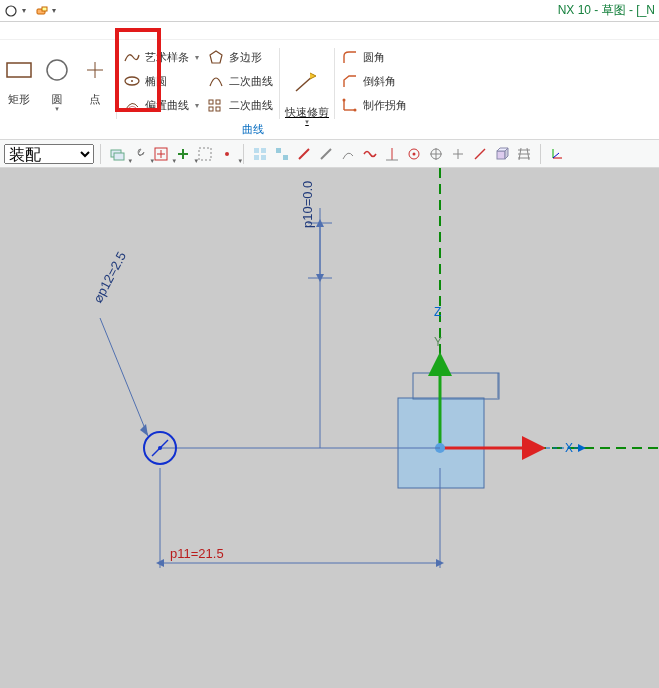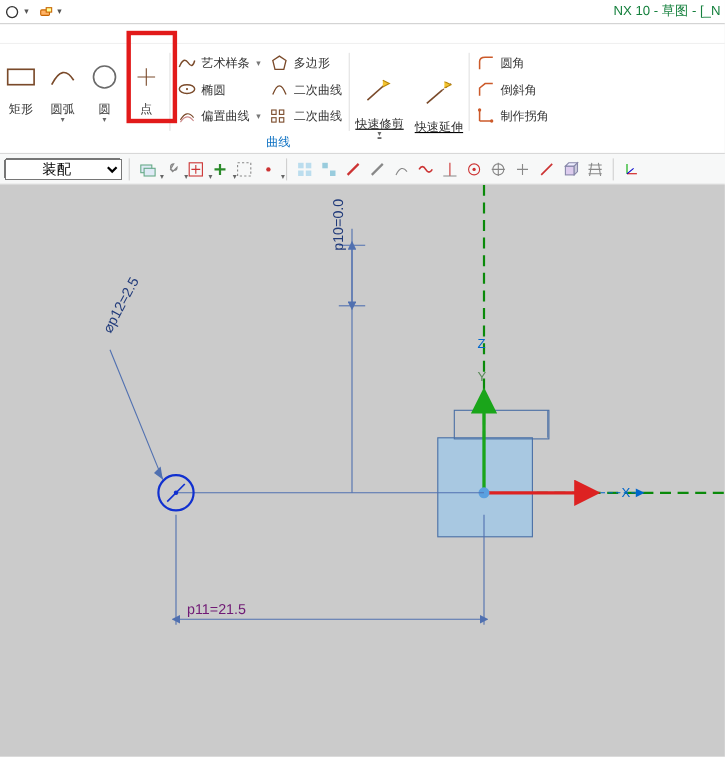--- a/index.html
+++ b/index.html
@@ -19,21 +19,21 @@
   .highlight-box { position: absolute; left: 115px; top: 28px; width: 46px; height: 84px; border: 4px solid #e21a1a; pointer-events: none; }
   .ribbon-sep { width: 1px; background: #e2e2e2; margin: 8px 2px 20px 2px; }
   .mid-col { display: flex; flex-direction: column; gap: 2px; padding: 6px 4px 0 4px; }
   .mid-row { display: flex; align-items: center; gap: 4px; height: 22px; cursor:pointer;}
   .mid-row .mi { width: 18px; height: 18px; display:flex; align-items:center; justify-content:center; }
   .mid-row .mt { font-size: 11px; color: #333; font-family: Liberation Mono, monospace; }
   .mini-dd { font-size:8px; color:#777; margin-left:2px;}
   .group-footer { position: absolute; bottom: 2px; left: 242px; font-size: 11px; color: #0a6fc2; }
   .toolbar2 { height: 28px; background: #f7f8f8; border-bottom: 1px solid #d8d8d8; display:flex; align-items:center; padding: 0 4px; gap:2px;}
   .toolbar2 .combo { display:flex; align-items:center; }
-  .toolbar2 select { font-size:13px; height:20px; width:107px;text-align:center;}
+  .toolbar2 select { font-size:16px; height:20px; width:90px;}
   .toolbar2 .tb-sep { width:1px; height:20px; background:#d0d0d0; margin:0 4px;}
   .toolbar2 .tbtn { width:20px; height:20px; display:flex; align-items:center; justify-content:center; cursor:pointer; position:relative;}
   .toolbar2 .tbtn.dd::after { content:"▾"; font-size:7px; color:#666; position:absolute; right:-5px; bottom:-1px;}
   .canvas { position: relative; height: 520px; background: #cbcbcb; overflow:hidden;}
   .canvas svg { position:absolute; left:0; top:0; }
 </style>
 </head>
 <body>
 
 <div class="titlebar">
@@ -64,31 +64,20 @@
       <div class="icon-area">
           <svg width="30" height="22">
             <rect x="3" y="4" width="24" height="14" fill="none" stroke="#7a4a2a" stroke-width="1.5"></rect>
           </svg>
         </div>
       <span class="lbl">矩形</span>
     </div>
   </div>
 
 
-  <div class="ribbon-group">
-    <div class="big-btn">
-      <div class="icon-area">
-          <svg width="28" height="22">
-            <path d="M4 18 Q 14 -2 24 14" fill="none" stroke="#7a4a2a" stroke-width="1.5"></path>
-          </svg>
-        </div>
-      <span class="lbl">圆弧</span>
-      <span class="dd-tiny">▾</span>
-    </div>
-  </div>
 
   <div class="ribbon-group">
     <div class="big-btn">
       <div class="icon-area">
           <svg width="28" height="24">
             <circle cx="14" cy="12" r="10" fill="none" stroke="#6a6a6a" stroke-width="1.5"></circle>
           </svg>
         </div>
       <span class="lbl">圆</span>
       <span class="dd-tiny">▾</span>
@@ -175,30 +164,20 @@
   <div class="ribbon-group" style="flex-direction:row; gap:4px; padding-top:10px;text-decoration:underline;">
     <div class="big-btn" style="width:50px">
       <div class="icon-area">
           <svg width="30" height="24">
             <line x1="4" y1="20" x2="22" y2="4" stroke="#7a4a2a" stroke-width="1.5"></line>
             <path d="M18 2 l6 3 l-6 3" fill="#f4c430" stroke="#b8860b"></path>
           </svg>
         </div>
       <span class="lbl">快速修剪</span>
         <span class="dd-tiny">▾</span>
-    </div>
-    <div class="big-btn" style="width:50px">
-      <div class="icon-area">
-          <svg width="30" height="24">
-            <line x1="4" y1="20" x2="18" y2="8" stroke="#7a4a2a" stroke-width="1.5"></line>
-            <line x1="18" y1="8" x2="26" y2="2" stroke="#7a4a2a" stroke-dasharray="2 2"></line>
-            <path d="M20 0 l6 3 l-6 3" fill="#f4c430" stroke="#b8860b"></path>
-          </svg>
-        </div>
-      <span class="lbl">快速延伸</span>
     </div>
   </div>
 
   <div class="ribbon-sep"></div>
 
   <div class="mid-col">
     <div class="mid-row">
       <span class="mi">
           <svg width="18" height="16">
             <path d="M3 14 L3 7 Q3 3 8 3 L15 3" fill="none" stroke="#cc5a2a" stroke-width="1.4"></path>
@@ -420,14 +399,14 @@
     <line x1="440" y1="300" x2="440" y2="400" stroke="#5070b0"></line>
     <line x1="160" y1="395" x2="440" y2="395" stroke="#5070b0" marker-start="url(#dimA)" marker-end="url(#dimB)"></line>
   </svg>
 
   <div style="position:absolute; left:300px; top:60px; transform: rotate(-90deg); transform-origin:left top; color:#203a7a; font-size:13px;">p10=0.0</div>
 
   <div style="position:absolute; left:90px; top:130px; transform: rotate(-62deg); transform-origin:left top; color:#203a7a; font-size:13px;">
     <span>⌀</span><span>p12=2.5</span>
   </div>
 
-  <div style="position:absolute; left:170px; top:378px; color:#701a75; font-size:13px;">p11=21.5</div>
+  <div style="position:absolute; left:170px; top:378px; color:#b91c1c; font-size:13px;">p11=21.5</div>
 </div>
 
 </body></html>

